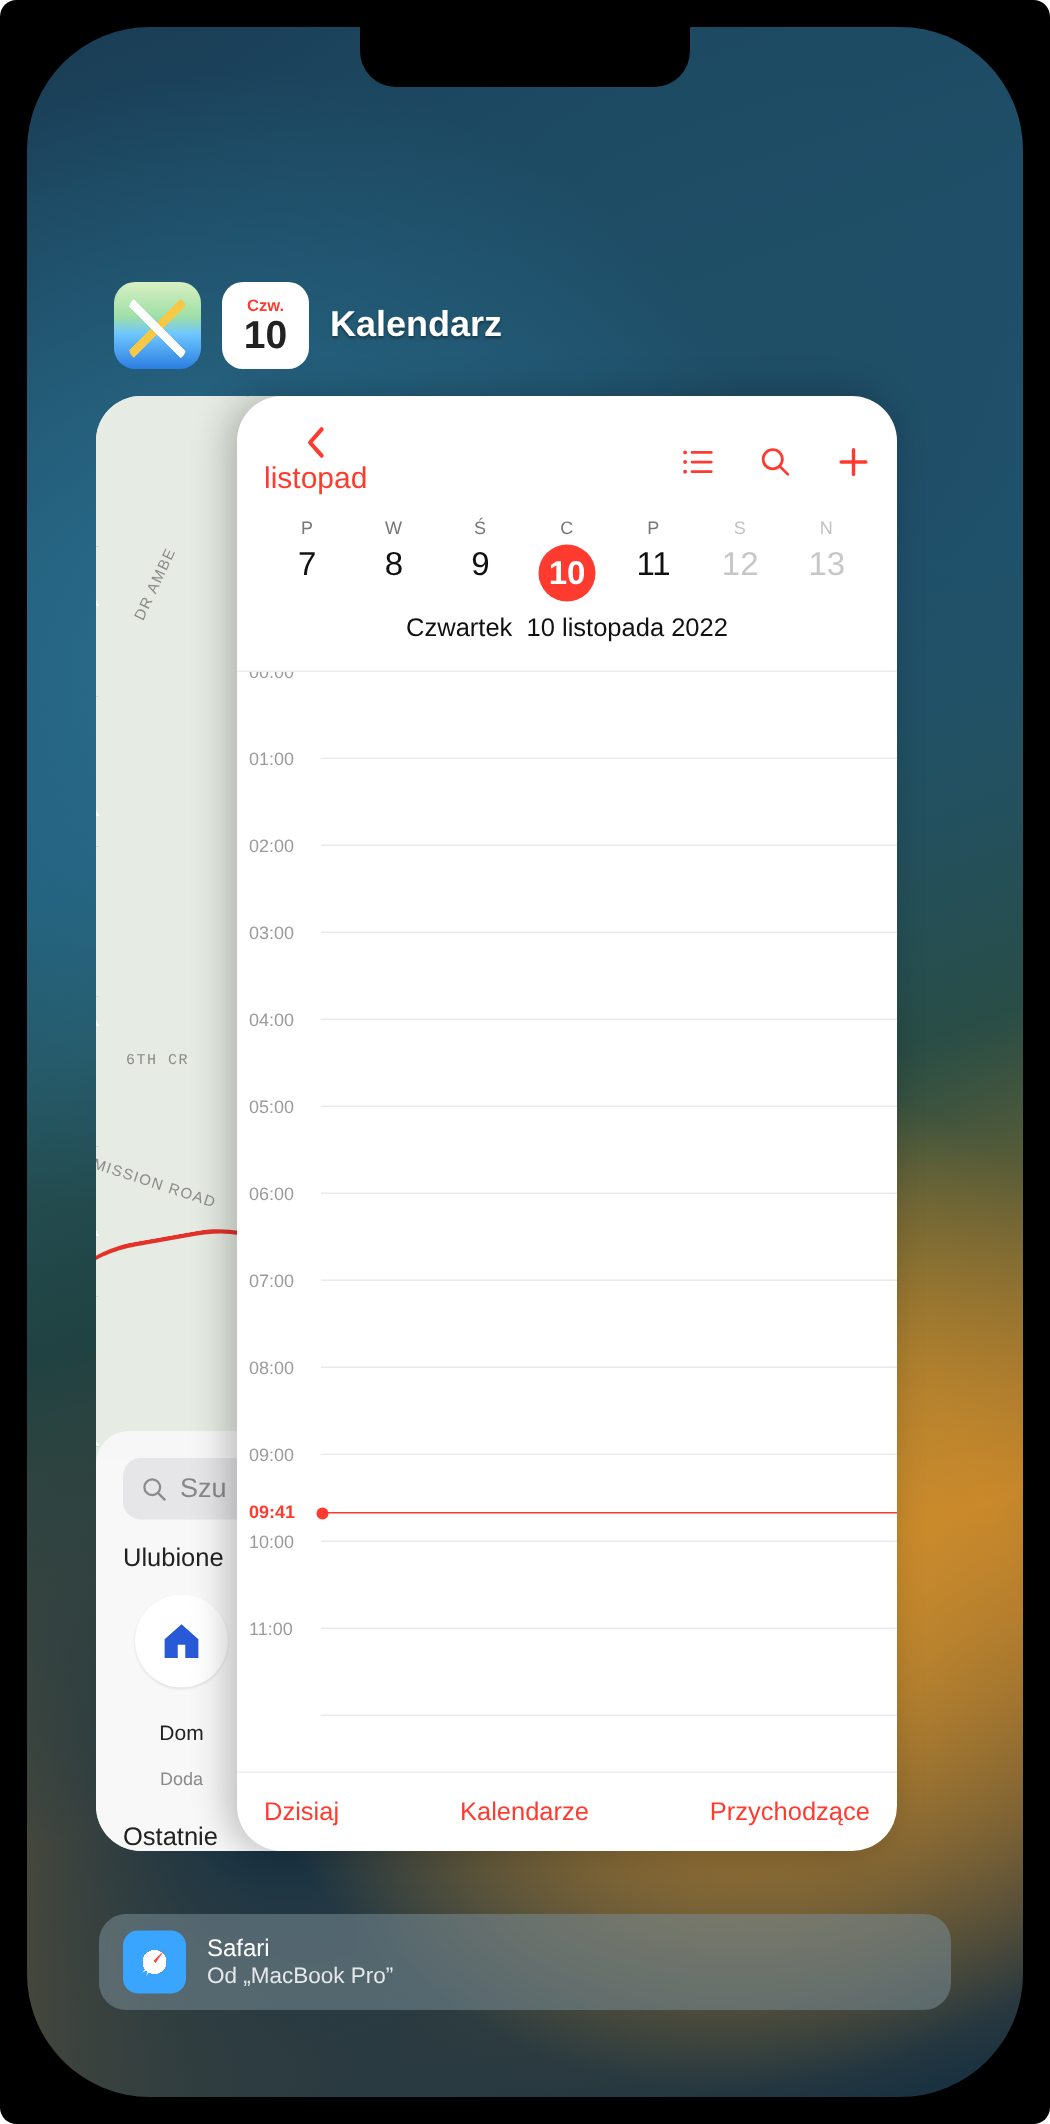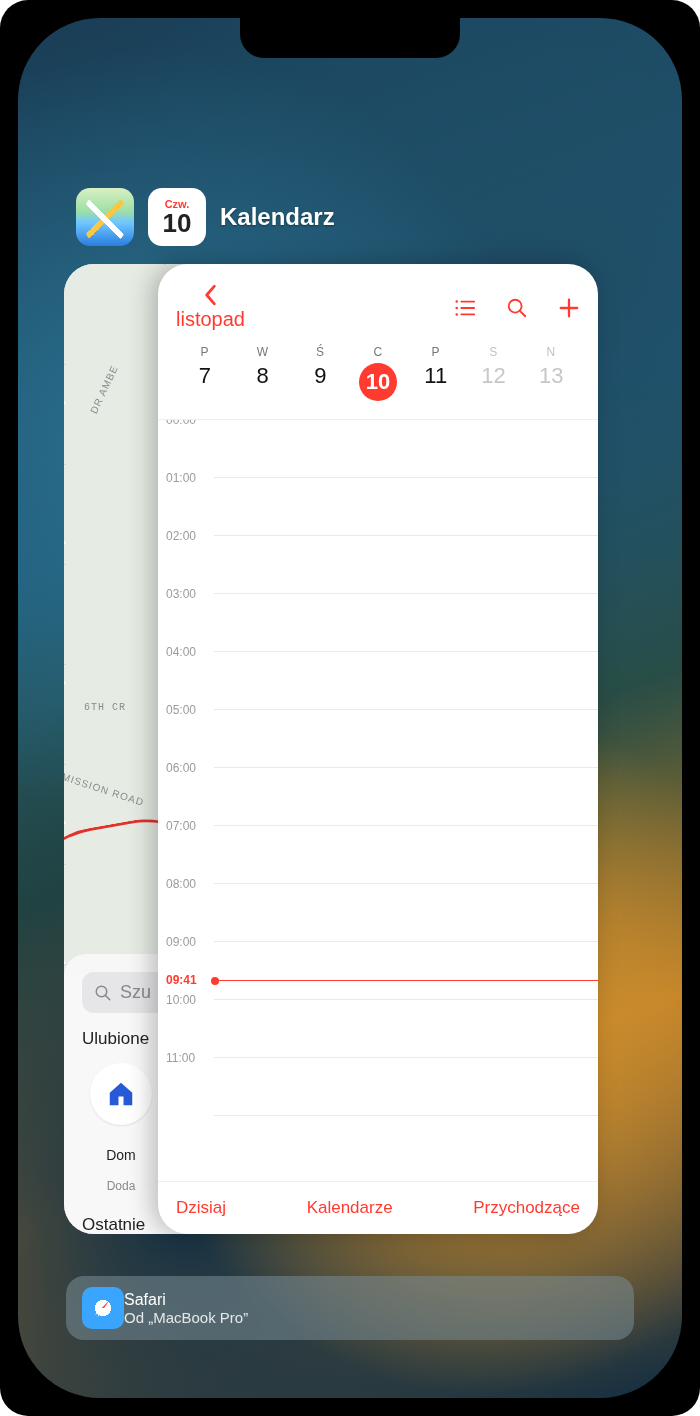--- a/index.html
+++ b/index.html
@@ -3,21 +3,21 @@
 <meta charset="utf-8">
 <style>
   * { box-sizing: border-box; margin: 0; padding: 0; }
   html, body { width: 700px; height: 1416px; overflow: hidden; font-family: -apple-system, "Helvetica Neue", Arial, sans-serif; }
 
   
   .device-frame {
     position: relative;
     width: 700px; height: 1416px;
     background: #000;
-    border-radius: 28px;
+    border-radius: 11px;
     padding: 18px;
   }
   .screen {
     position: relative;
     width: 100%; height: 100%;
     border-radius: 82px;
     overflow: hidden;
     background:
       radial-gradient(circle at 20% 30%, #2a6f8e 0%, rgba(42,111,142,0) 35%),
       radial-gradient(circle at 80% 20%, #1f4d66 0%, rgba(31,77,102,0) 40%),
@@ -144,21 +144,21 @@
 
   .cal-bottom {
     display:flex; justify-content:space-between; align-items:center;
     padding:16px 18px; border-top:1px solid #eee; color:#ff3b30; font-size:17px;
   }
 
   
   .handoff {
     position:absolute; left:48px; right:48px; bottom:58px; height:64px;
     background: rgba(120,140,150,.55);
-    border-radius:18px; display:flex; align-items:center; 
+    border-radius:18px; display:flex; align-items:center; gap:14px;
     padding:0 16px; backdrop-filter: blur(6px);
     z-index:30;
   }
   .safari-icon {
     width:42px; height:42px; border-radius:10px;
     background: radial-gradient(circle at 50% 50%, #fff 0 8px, #3aa5ff 8px 100%);
     position:relative; flex:none;
   }
   .safari-icon::after{
     content:""; position:absolute; left:50%; top:50%; width:4px; height:22px;
@@ -269,20 +269,23 @@
           </div>
         <div class="cal-dates" id="week-dates">
             <div>7</div>
             <div>8</div>
             <div>9</div>
             <div class="today"><span>10</span></div>
             <div>11</div>
             <div class="off">12</div>
             <div class="off">13</div>
           </div>
+        <div class="cal-subtitle">
+          <span>Czwartek</span>&nbsp;&nbsp;<span>10 listopada 2022</span>
+        </div>
       </div>
 
       <div class="cal-timeline" id="timeline">
           <div class="slot">
             <div class="t">00:00</div>
           </div>
           <div class="slot">
             <div class="t">01:00</div>
           </div>
           <div class="slot">

